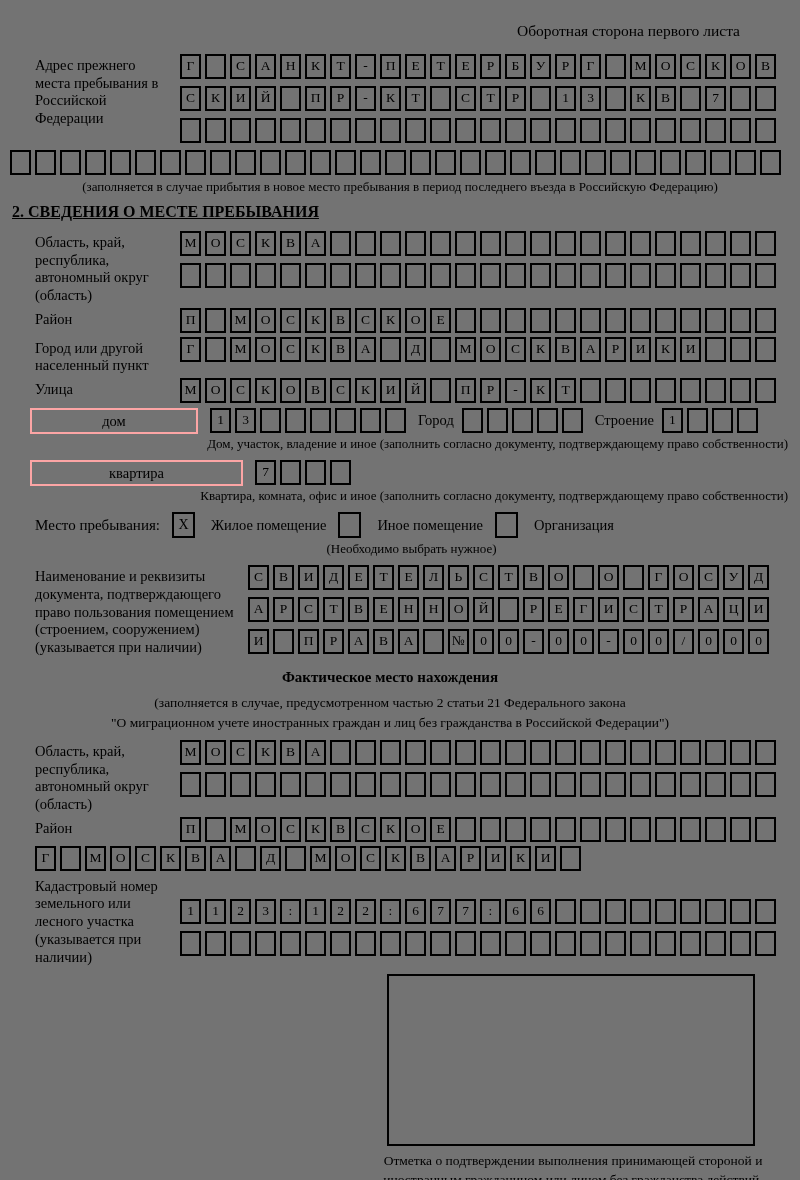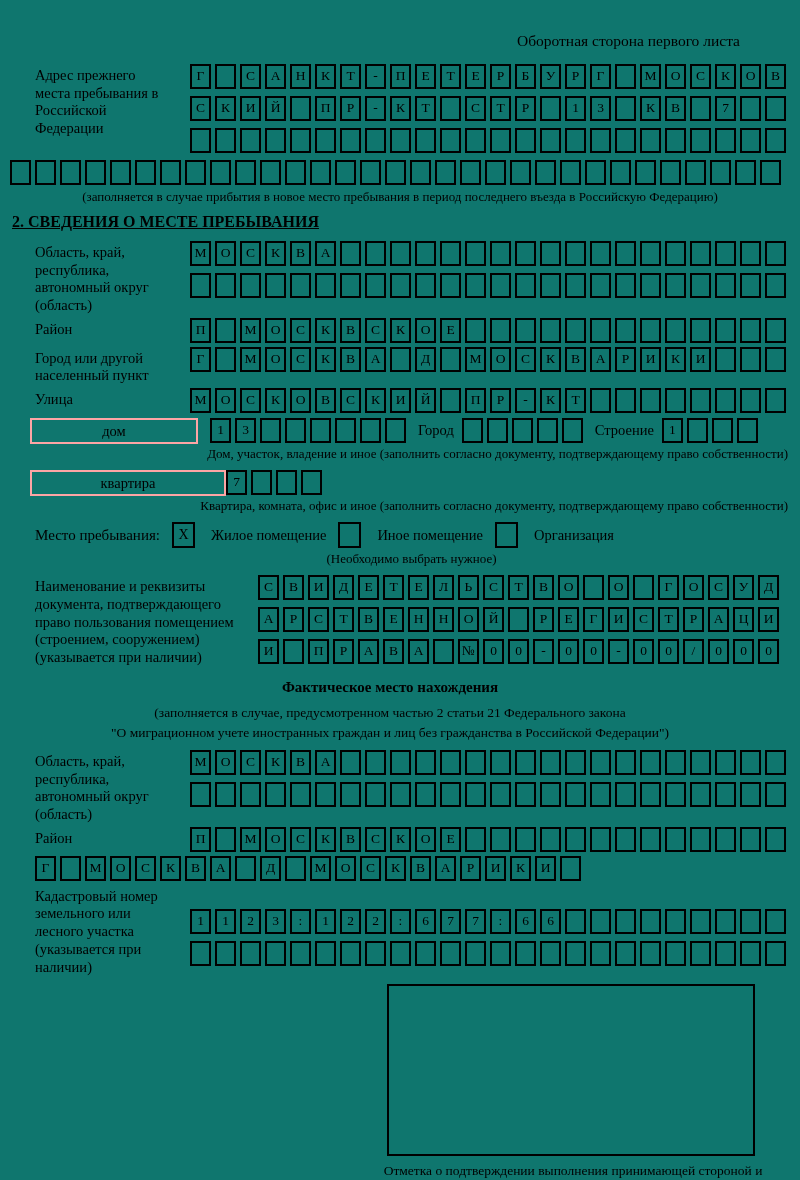--- a/index.html
+++ b/index.html
@@ -1,43 +1,43 @@
 <!DOCTYPE html>
 <html><head>
 <meta charset="utf-8">
 <style>
   * { margin:0; padding:0; box-sizing:border-box; }
   body { background:#888; font-family:"Liberation Serif", serif; color:#000; }
   .page {
-    width:800px; height:1180px; background:#0f766e; margin:0 auto;
-    padding:24px 12px 0 35px; overflow:hidden; position:relative;
+    width:800px; height:1180px; background:#737373; margin:0 auto;
+    padding:14px 12px 0 35px; overflow:hidden; position:relative;
   }
   .hdr-note { text-align:right; font-size:15.5px; margin:8px 48px 14px 0; }
-  .frow { display:flex; align-items:flex-start; margin-bottom:3px;gap:10px; }
+  .frow { display:flex; align-items:flex-start; margin-bottom:3px; }
   .flabel { width:145px; flex:none; font-size:14.5px; line-height:1.22; padding-top:3px; padding-right:6px; }
   .flabel-wide { width:213px; }
   .flabel-mid { width:183px; }
   .rowcol { display:flex; flex-direction:column; row-gap:6px; }
   .cellrow { display:flex; column-gap:4px; height:26px; }
   .cell {
     width:21px; height:25px; border:2px solid #000; flex:none;
     font-size:13.5px; text-align:center; line-height:20px; font-family:"Liberation Serif", serif;
   }
   .fullrow { margin:6px 0 2px -25px; }
   .caption { font-size:13px; text-align:center; margin:3px 0 8px -23px; }
   .caption-left { font-size:13px; text-align:right; margin:2px 0 8px 0; }
   .sec-title { font-size:16px; font-weight:bold; text-align:left; margin:4px 20px 10px -23px;text-decoration:underline; }
   .sub-title { font-size:15px; font-weight:bold; text-align:center; margin:12px 20px 8px -23px; }
   .subnote { font-size:13.5px; text-align:center; margin:0 20px 2px -23px; line-height:1.35; }
   .wbox {
     border:2px solid #fca5a5; height:26px; flex:none; text-align:center;
     font-size:14.5px; line-height:22px;
   }
   .wbox-dom { width:168px; margin-right:12px; }
-  .wbox-kv { width:196px; }
+  .wbox-kv { width:213px; margin-right:12px; }
   .inline-label { font-size:14.5px; padding:4px 8px 0 12px; flex:none; }
   .houserow { display:flex; margin:4px 0 2px -5px; }
   .stayrow { display:flex; align-items:center; margin:6px 0 2px 0; }
   .stay-label { font-size:15px; flex:none; }
   .chk {
     width:23px; height:26px; border:2px solid #000; flex:none;
     text-align:center; font-size:14px; line-height:21px; margin:0 16px 0 12px;
   }
   .opt-label { font-size:14.5px; flex:none; }
   .stamp-box { width:368px; height:172px; border:2px solid #000; margin:8px 0 6px 352px; }

